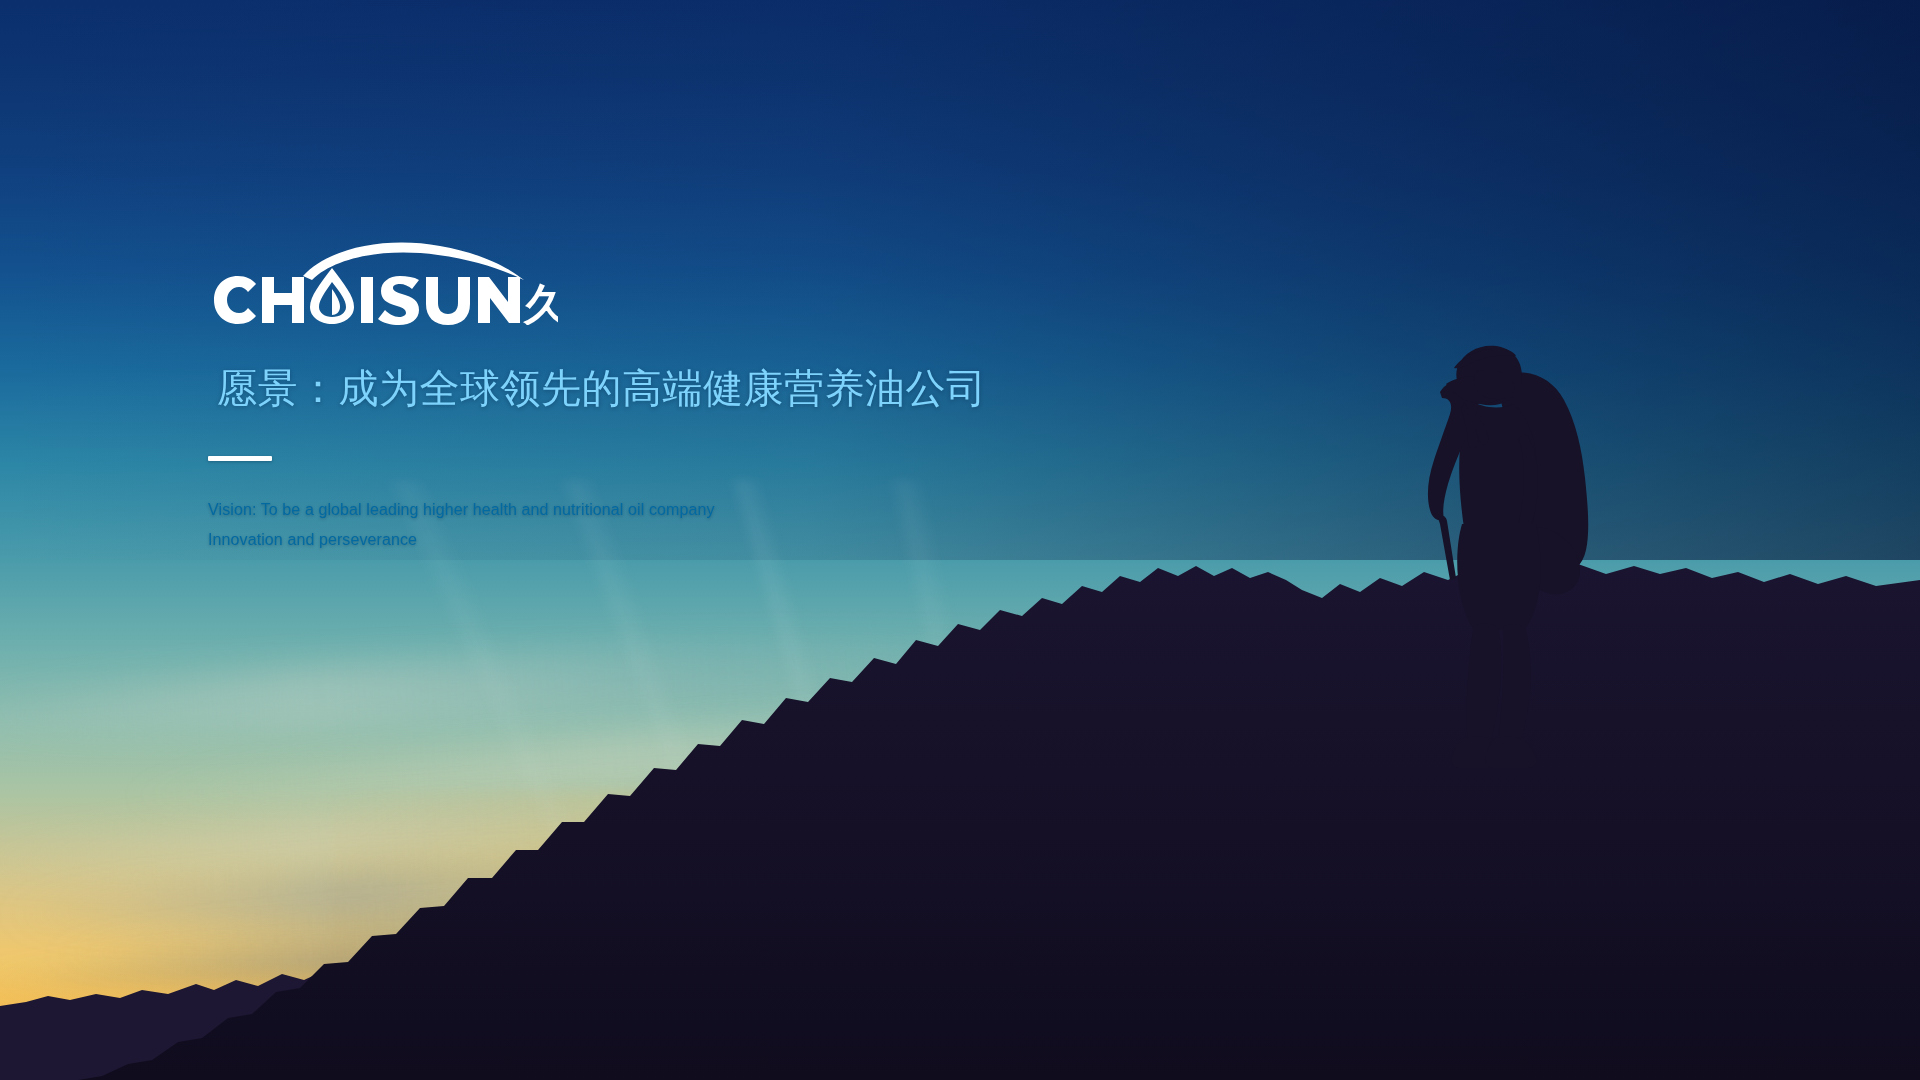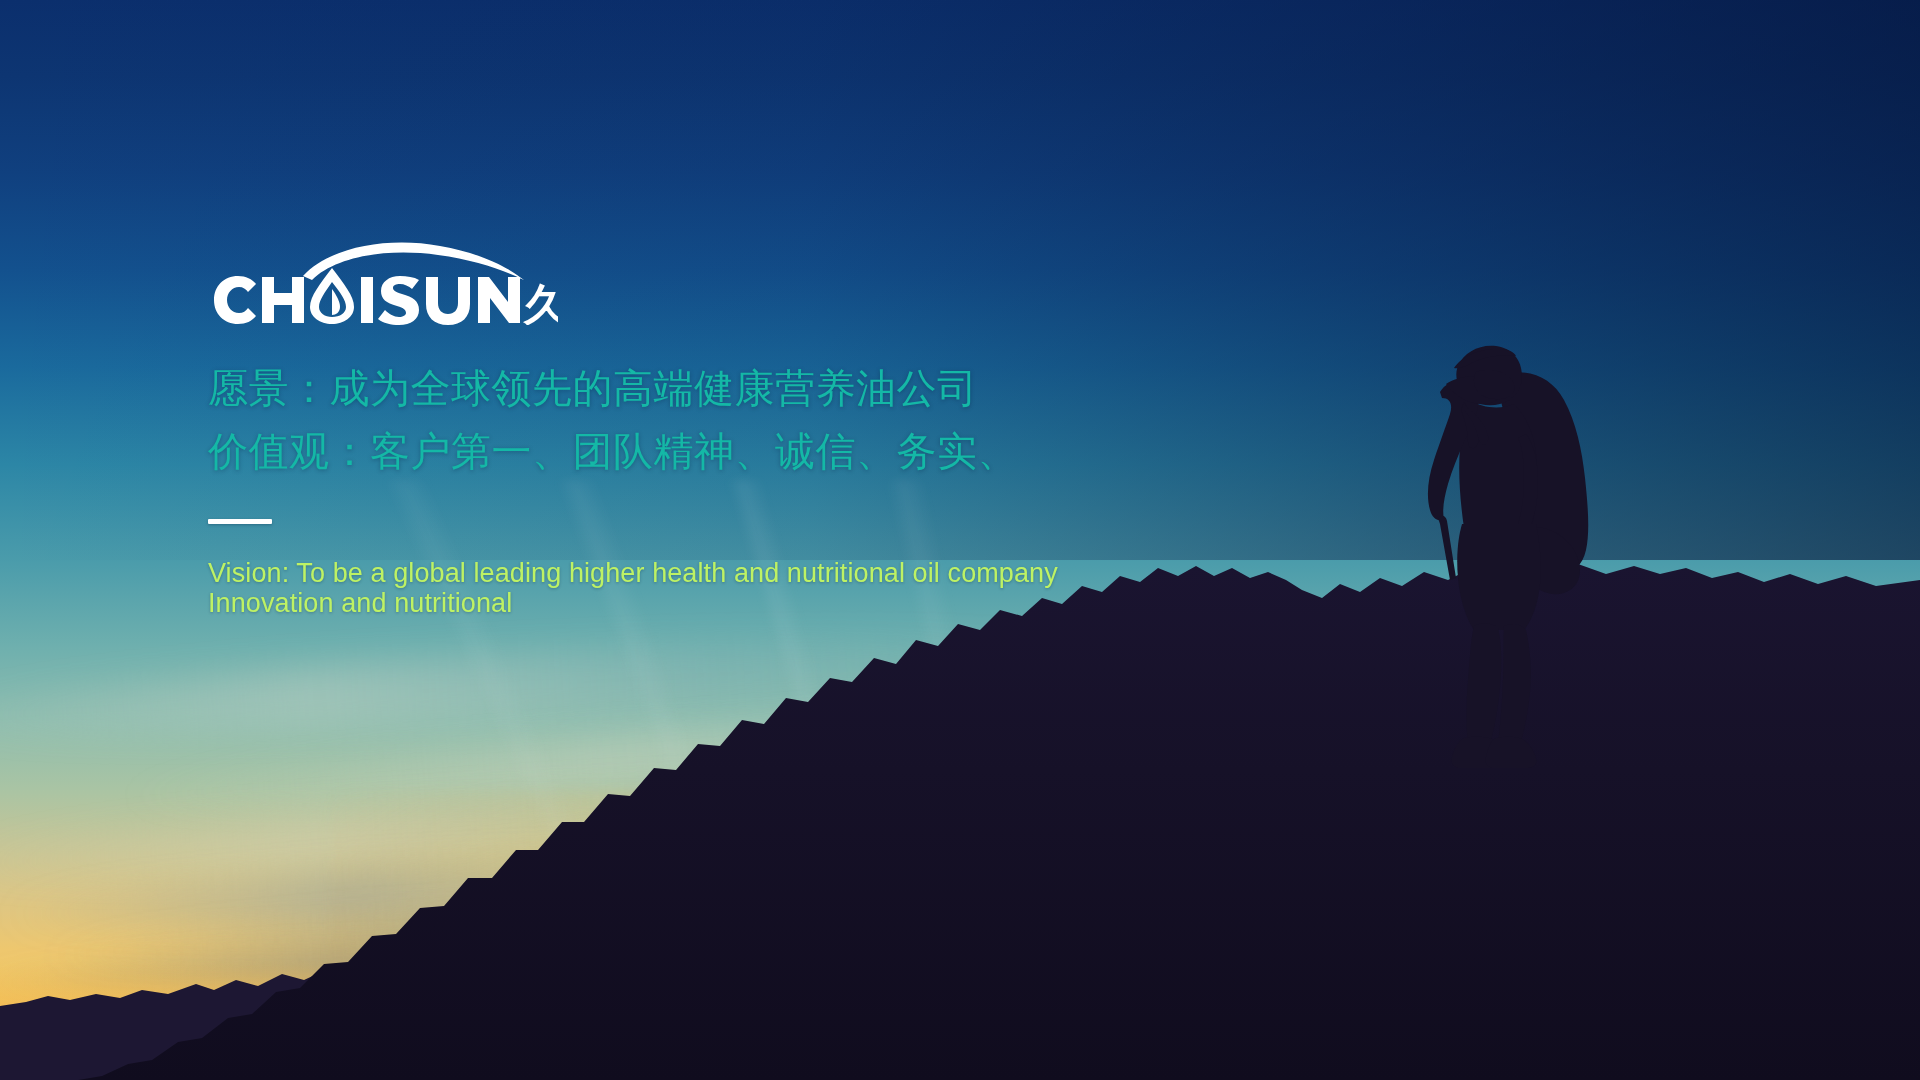--- a/index.html
+++ b/index.html
@@ -125,41 +125,42 @@
     width:1120px;
   }
 
   
   .logo{ position:relative; width:350px; height:85px; margin-bottom:32px; }
   .logo svg{ display:block; }
 
   
   .cn-block{ margin-top:4px; }
   .cn-line{
-    color:#14b8a6;
+    color:#7dd3fc;
     font-size:40px;
     line-height:63px;
     font-weight:400;
     letter-spacing:0.5px;
     white-space:nowrap;
     text-shadow:0 1px 4px rgba(0,30,60,0.35);
+    margin-left:9px;
   }
 
   
   .divider{
     width:64px; height:5px; background:#ffffff;
     margin:36px 0 34px 0; border-radius:1px;
     box-shadow:0 1px 3px rgba(0,30,60,0.30);
   }
 
   
   .en-block{ }
   .en-line{
-    color:#bef264;
-    font-size:27px;
+    color:#0369a1;
+    font-size:16px;
     line-height:30px;
     font-weight:400;
     letter-spacing:0.1px;
     white-space:nowrap;
     text-shadow:0 1px 3px rgba(0,30,60,0.30);
   }
 </style>
 </head>
 <body>
 
@@ -323,24 +324,23 @@
                    L282,58 L282,83 L270,83 Z"></path>
         </g>
 
         <text x="316" y="80" fill="#ffffff" font-family="'DejaVu Sans','Liberation Sans',sans-serif" font-size="44" font-weight="bold">久晟</text>
       </svg>
 
     </div>
 
     <div class="cn-block">
       <div class="cn-line">愿景：成为全球领先的高端健康营养油公司</div>
-      <div class="cn-line">价值观：客户第一、团队精神、诚信、务实、</div>
     </div>
 
     <div class="divider"></div>
 
     <div class="en-block">
       <div class="en-line">Vision: To be a global leading higher health and nutritional oil company</div>
-      <div class="en-line">Innovation and nutritional</div>
+      <div class="en-line">Innovation and perseverance</div>
     </div>
 
   </div>
 </div>
 
 </body></html>

